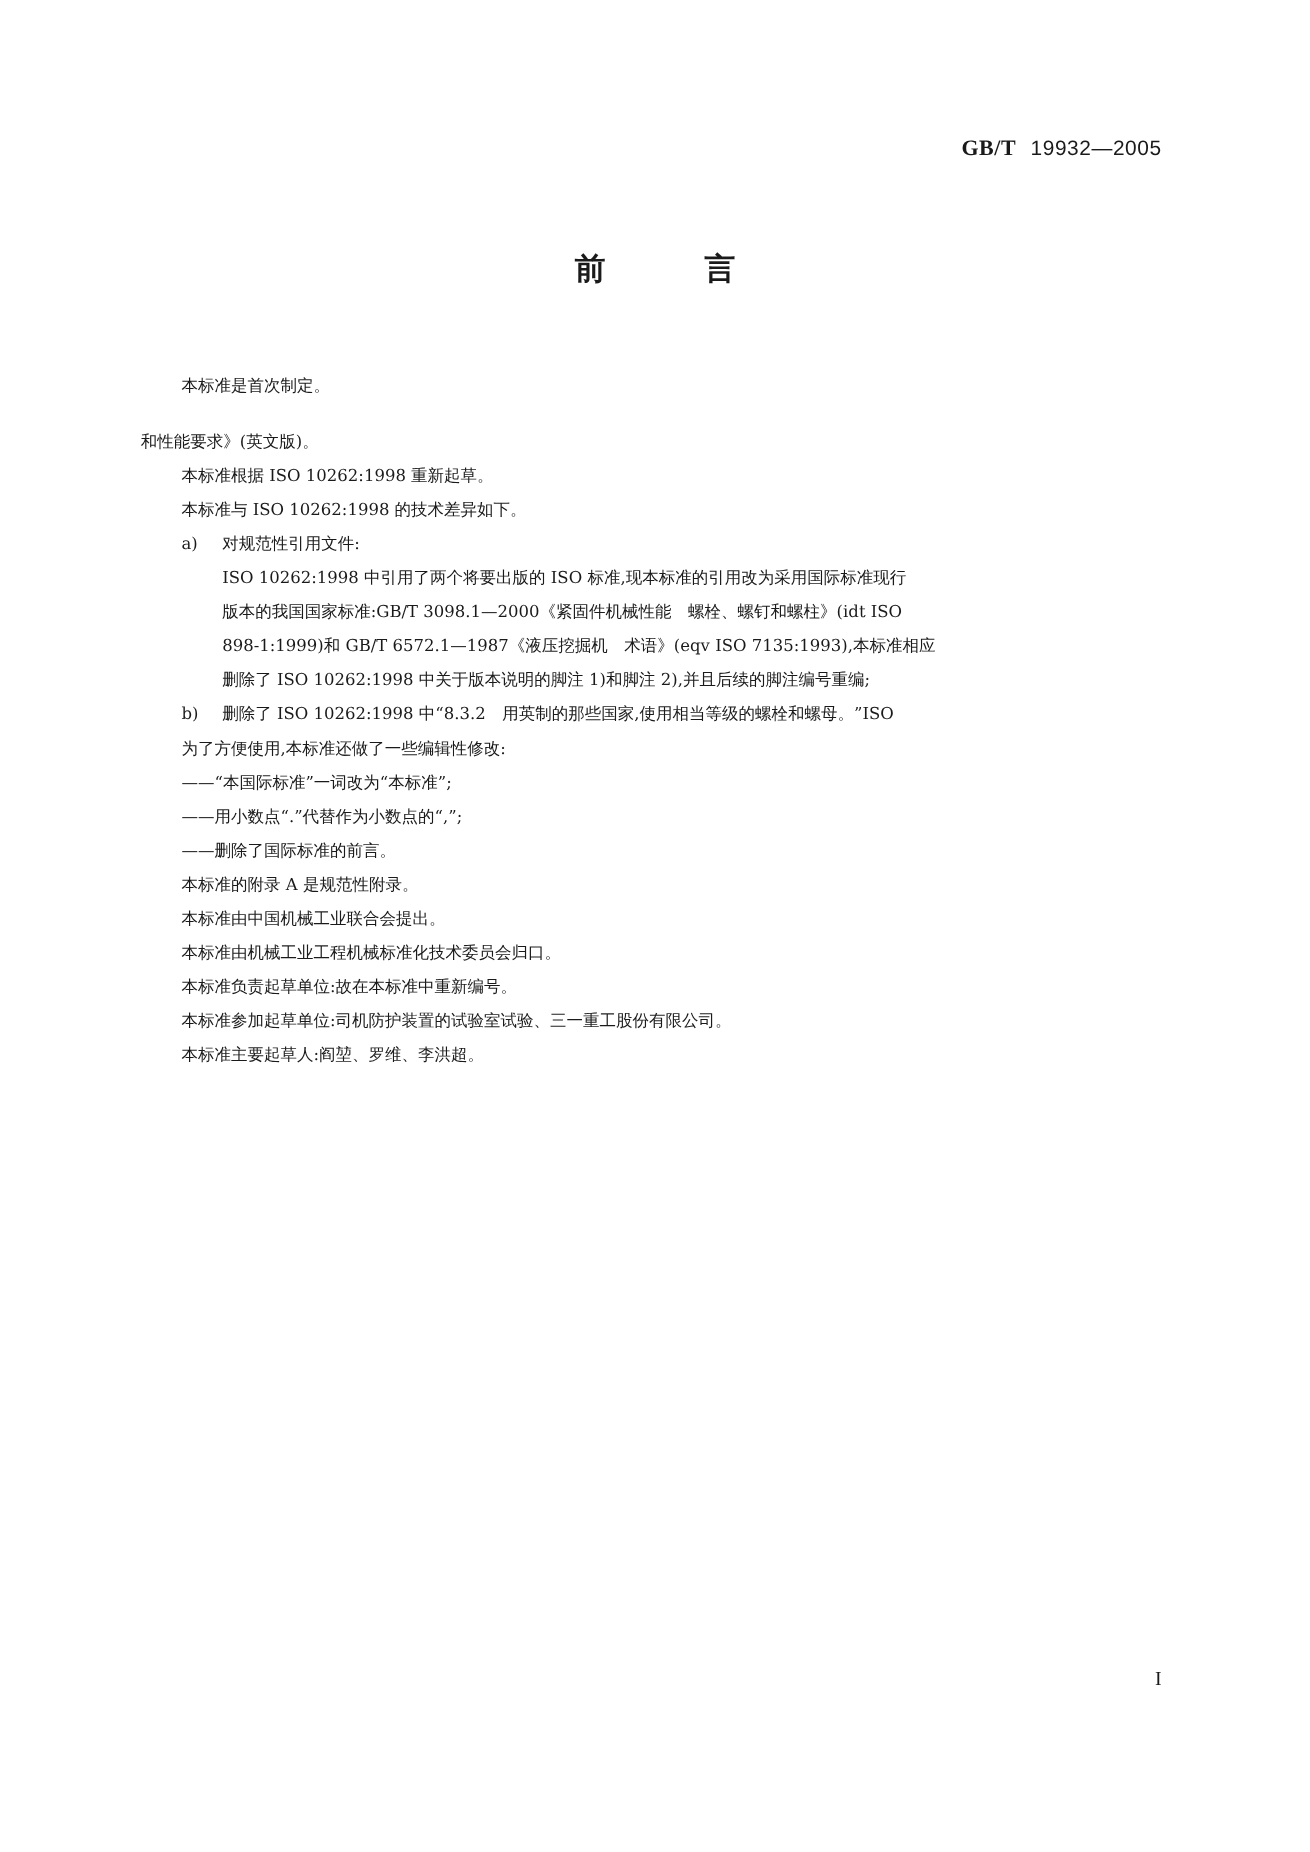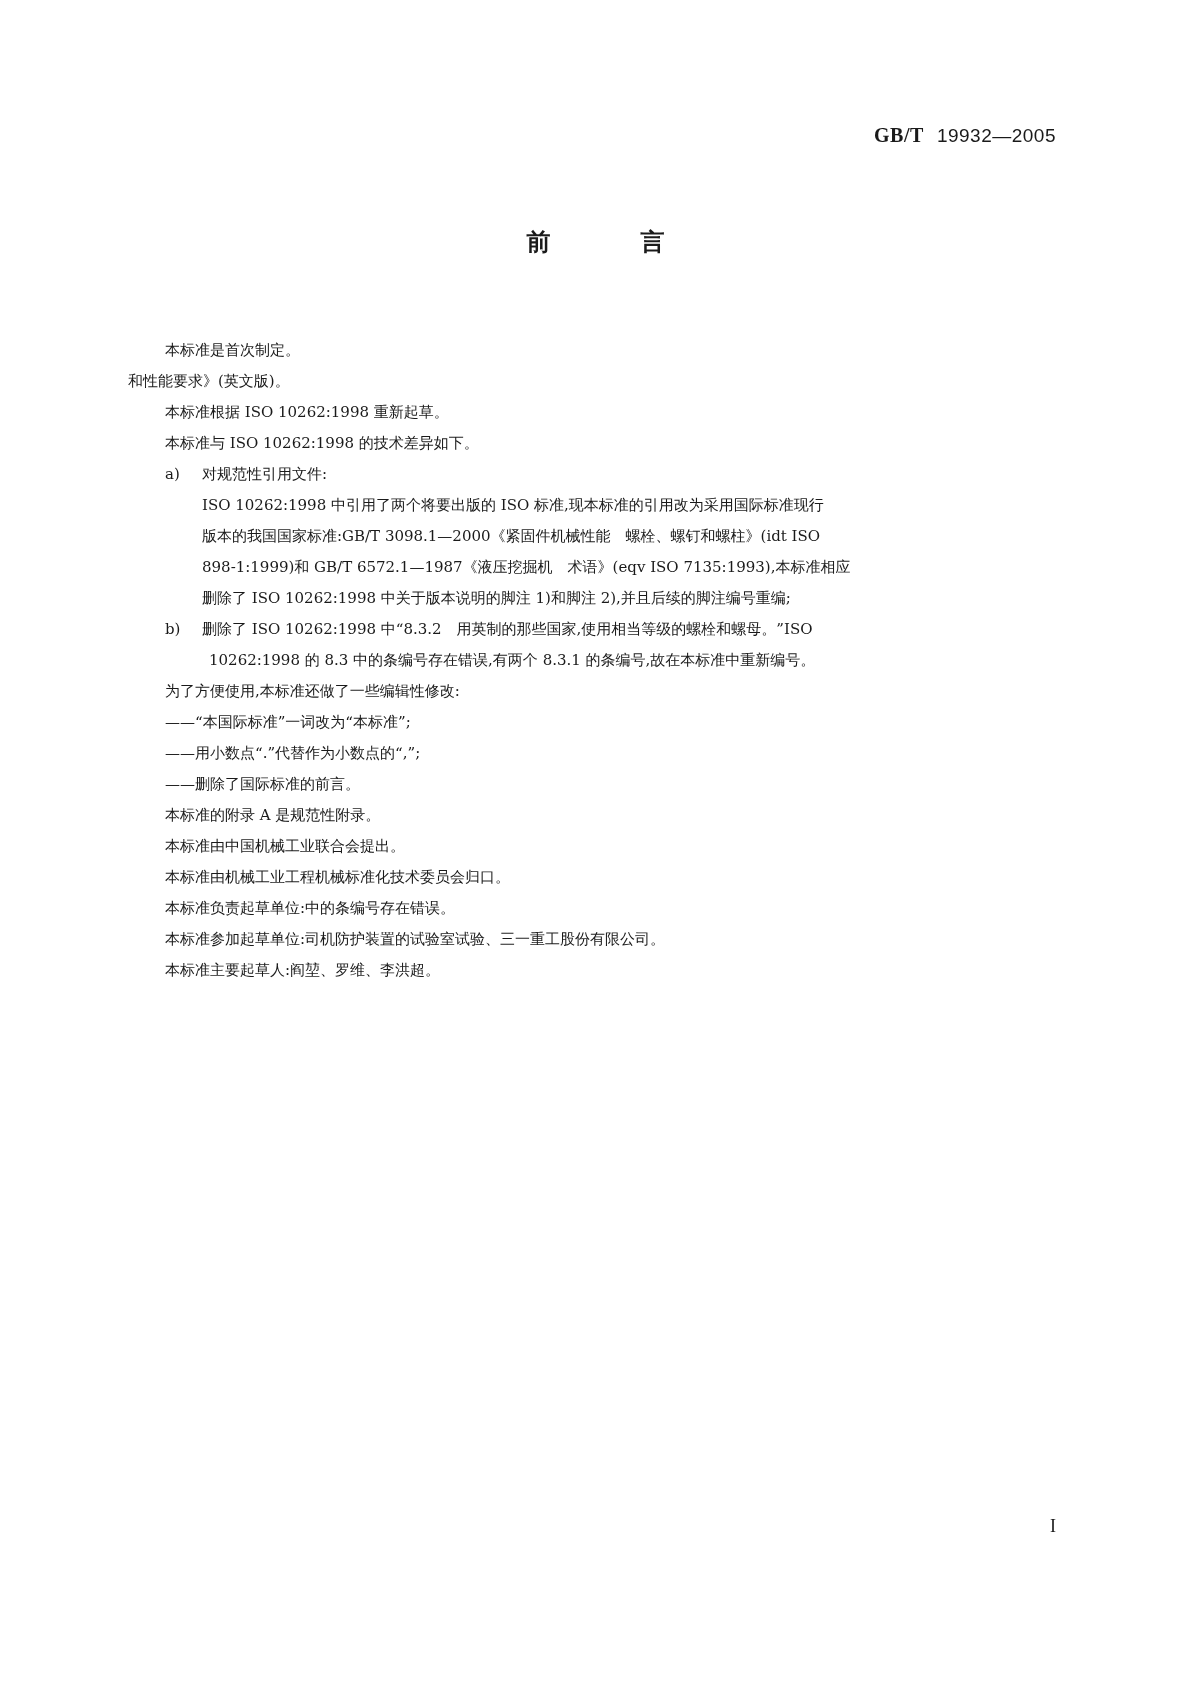--- a/index.html
+++ b/index.html
@@ -2,26 +2,26 @@
 <html><head>
   <meta charset="utf-8">
   <style>
     html, body { margin: 0; padding: 0; background: #ffffff; }
     body { width: 1191px; height: 1684px; position: relative; overflow: hidden;
            font-family: "DejaVu Serif", "Liberation Serif", serif; color: #1a1a1a; }
     .header-code { position: absolute; top: 124px; right: 135px; font-size: 19px; letter-spacing: 0.5px; }
     .header-code .gb { font-family: "Liberation Serif", serif; font-weight: bold; font-size: 20px; text-align: center; }
     .header-code .num { font-family: "Liberation Sans", sans-serif; }
     .title { position: absolute; top: 226px; left: 0; width: 100%; text-align: center;
-             font-family: "DejaVu Sans", sans-serif; font-weight: bold; font-size: 24px; }
+             font-family: "DejaVu Sans", sans-serif; font-weight: bold; font-size: 28px; }
     .title span { display: inline-block; }
     .title .gap { width: 90px; }
     .body { position: absolute; top: 335px; left: 165px; width: 895px; font-size: 15px; line-height: 31px; }
     .p { margin: 0; padding: 0; white-space: nowrap; }
-    .cont { margin-left: -37px; }
+    .cont { margin-left: -37px; margin-top: 20px; }
     .list-item { position: relative; padding-left: 37px; }
     .list-item .marker { position: absolute; left: 0; top: 0; }
     .page-num { position: absolute; top: 1516px; right: 135px; font-size: 18px; font-family: "Liberation Serif", serif; }
   </style>
 </head>
 <body>
 
 <div class="header-code">
   <span class="gb">GB/T</span>&nbsp;
   <span class="num">19932—2005</span>
@@ -42,28 +42,27 @@
     <p class="p">对规范性引用文件:</p>
     <p class="p">ISO 10262:1998 中引用了两个将要出版的 ISO 标准,现本标准的引用改为采用国际标准现行</p>
     <p class="p">版本的我国国家标准:GB/T 3098.1—2000《紧固件机械性能　螺栓、螺钉和螺柱》(idt ISO</p>
     <p class="p">898-1:1999)和 GB/T 6572.1—1987《液压挖掘机　术语》(eqv ISO 7135:1993),本标准相应</p>
     <p class="p">删除了 ISO 10262:1998 中关于版本说明的脚注 1)和脚注 2),并且后续的脚注编号重编;</p>
   </div>
 
   <div class="list-item">
     <span class="marker">b)</span>
     <p class="p">删除了 ISO 10262:1998 中“8.3.2　用英制的那些国家,使用相当等级的螺栓和螺母。”ISO</p>
-    <p class="p" style="padding-left:7px">10262:1998 的 8.3 中的条编号存在错误,有两个 8.3.1 的条编号,故在本标准中重新编号。</p>
   </div>
 
   <p class="p">为了方便使用,本标准还做了一些编辑性修改:</p>
   <p class="p">——“本国际标准”一词改为“本标准”;</p>
   <p class="p">——用小数点“.”代替作为小数点的“,”;</p>
   <p class="p">——删除了国际标准的前言。</p>
   <p class="p">本标准的附录 A 是规范性附录。</p>
   <p class="p">本标准由中国机械工业联合会提出。</p>
   <p class="p">本标准由机械工业工程机械标准化技术委员会归口。</p>
-  <p class="p">本标准负责起草单位:中的条编号存在错误。</p>
+  <p class="p">本标准负责起草单位:故在本标准中重新编号。</p>
   <p class="p">本标准参加起草单位:司机防护装置的试验室试验、三一重工股份有限公司。</p>
   <p class="p">本标准主要起草人:阎堃、罗维、李洪超。</p>
 </div>
 
 <div class="page-num">I</div>
 
 </body></html>

